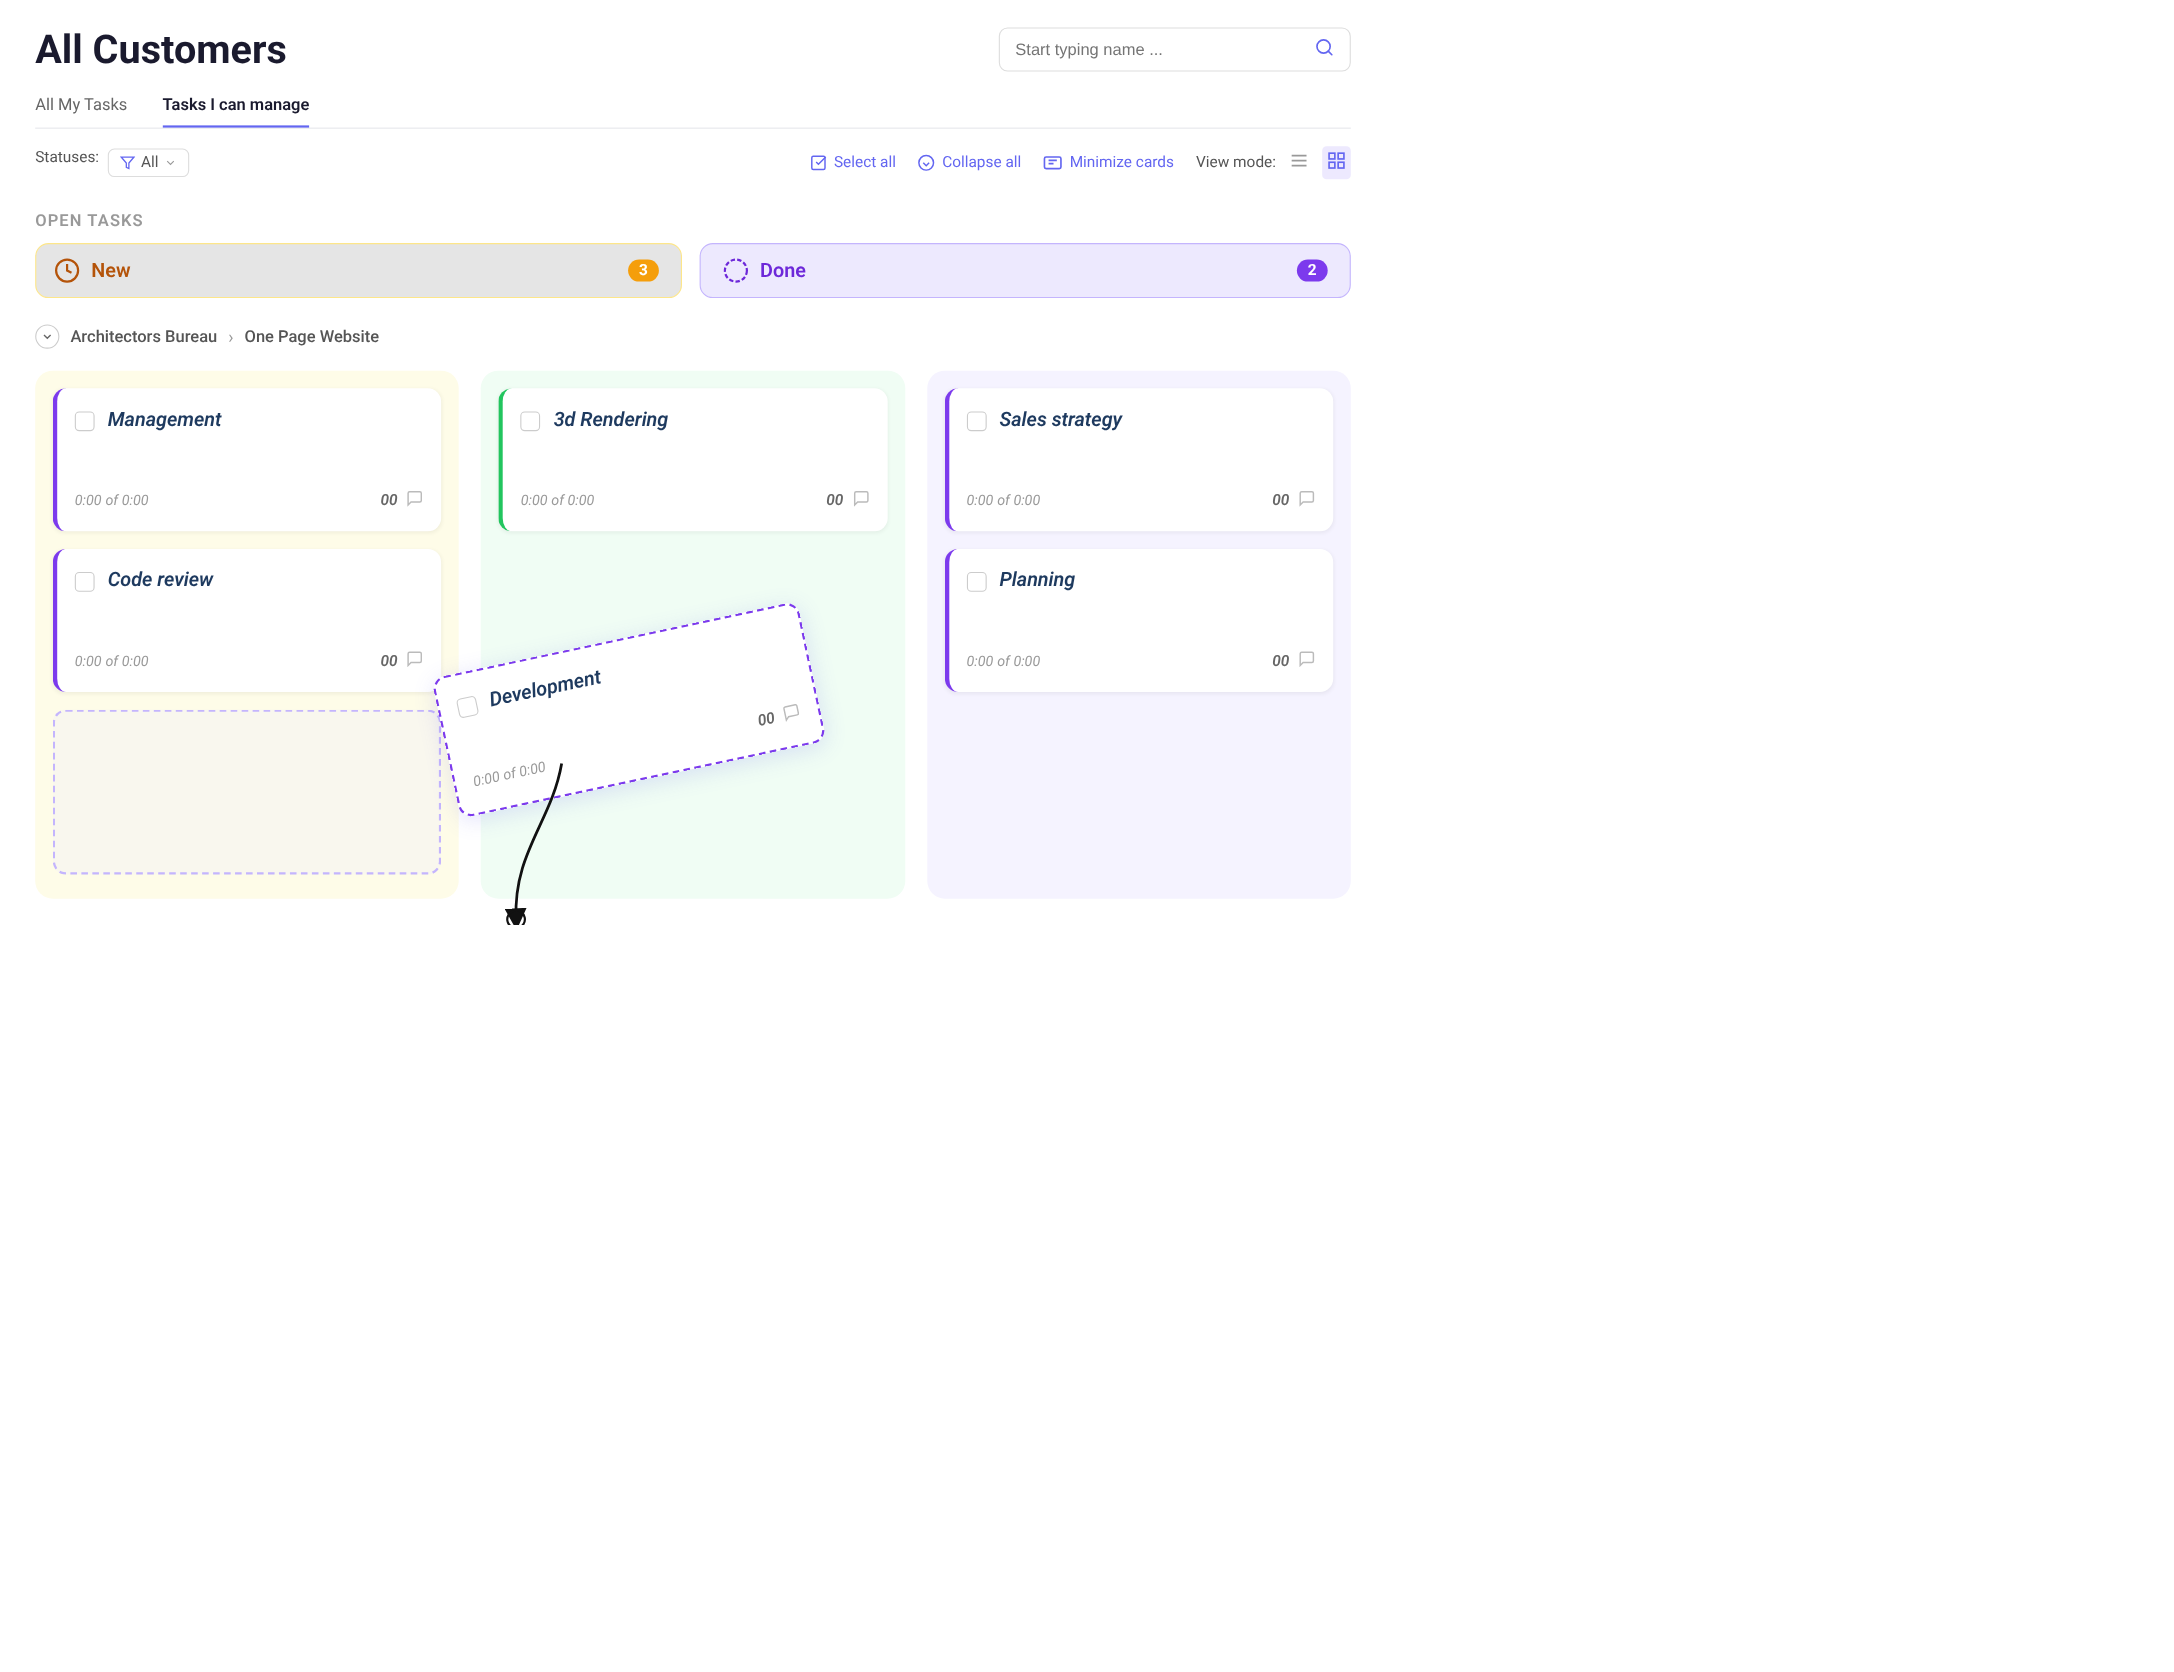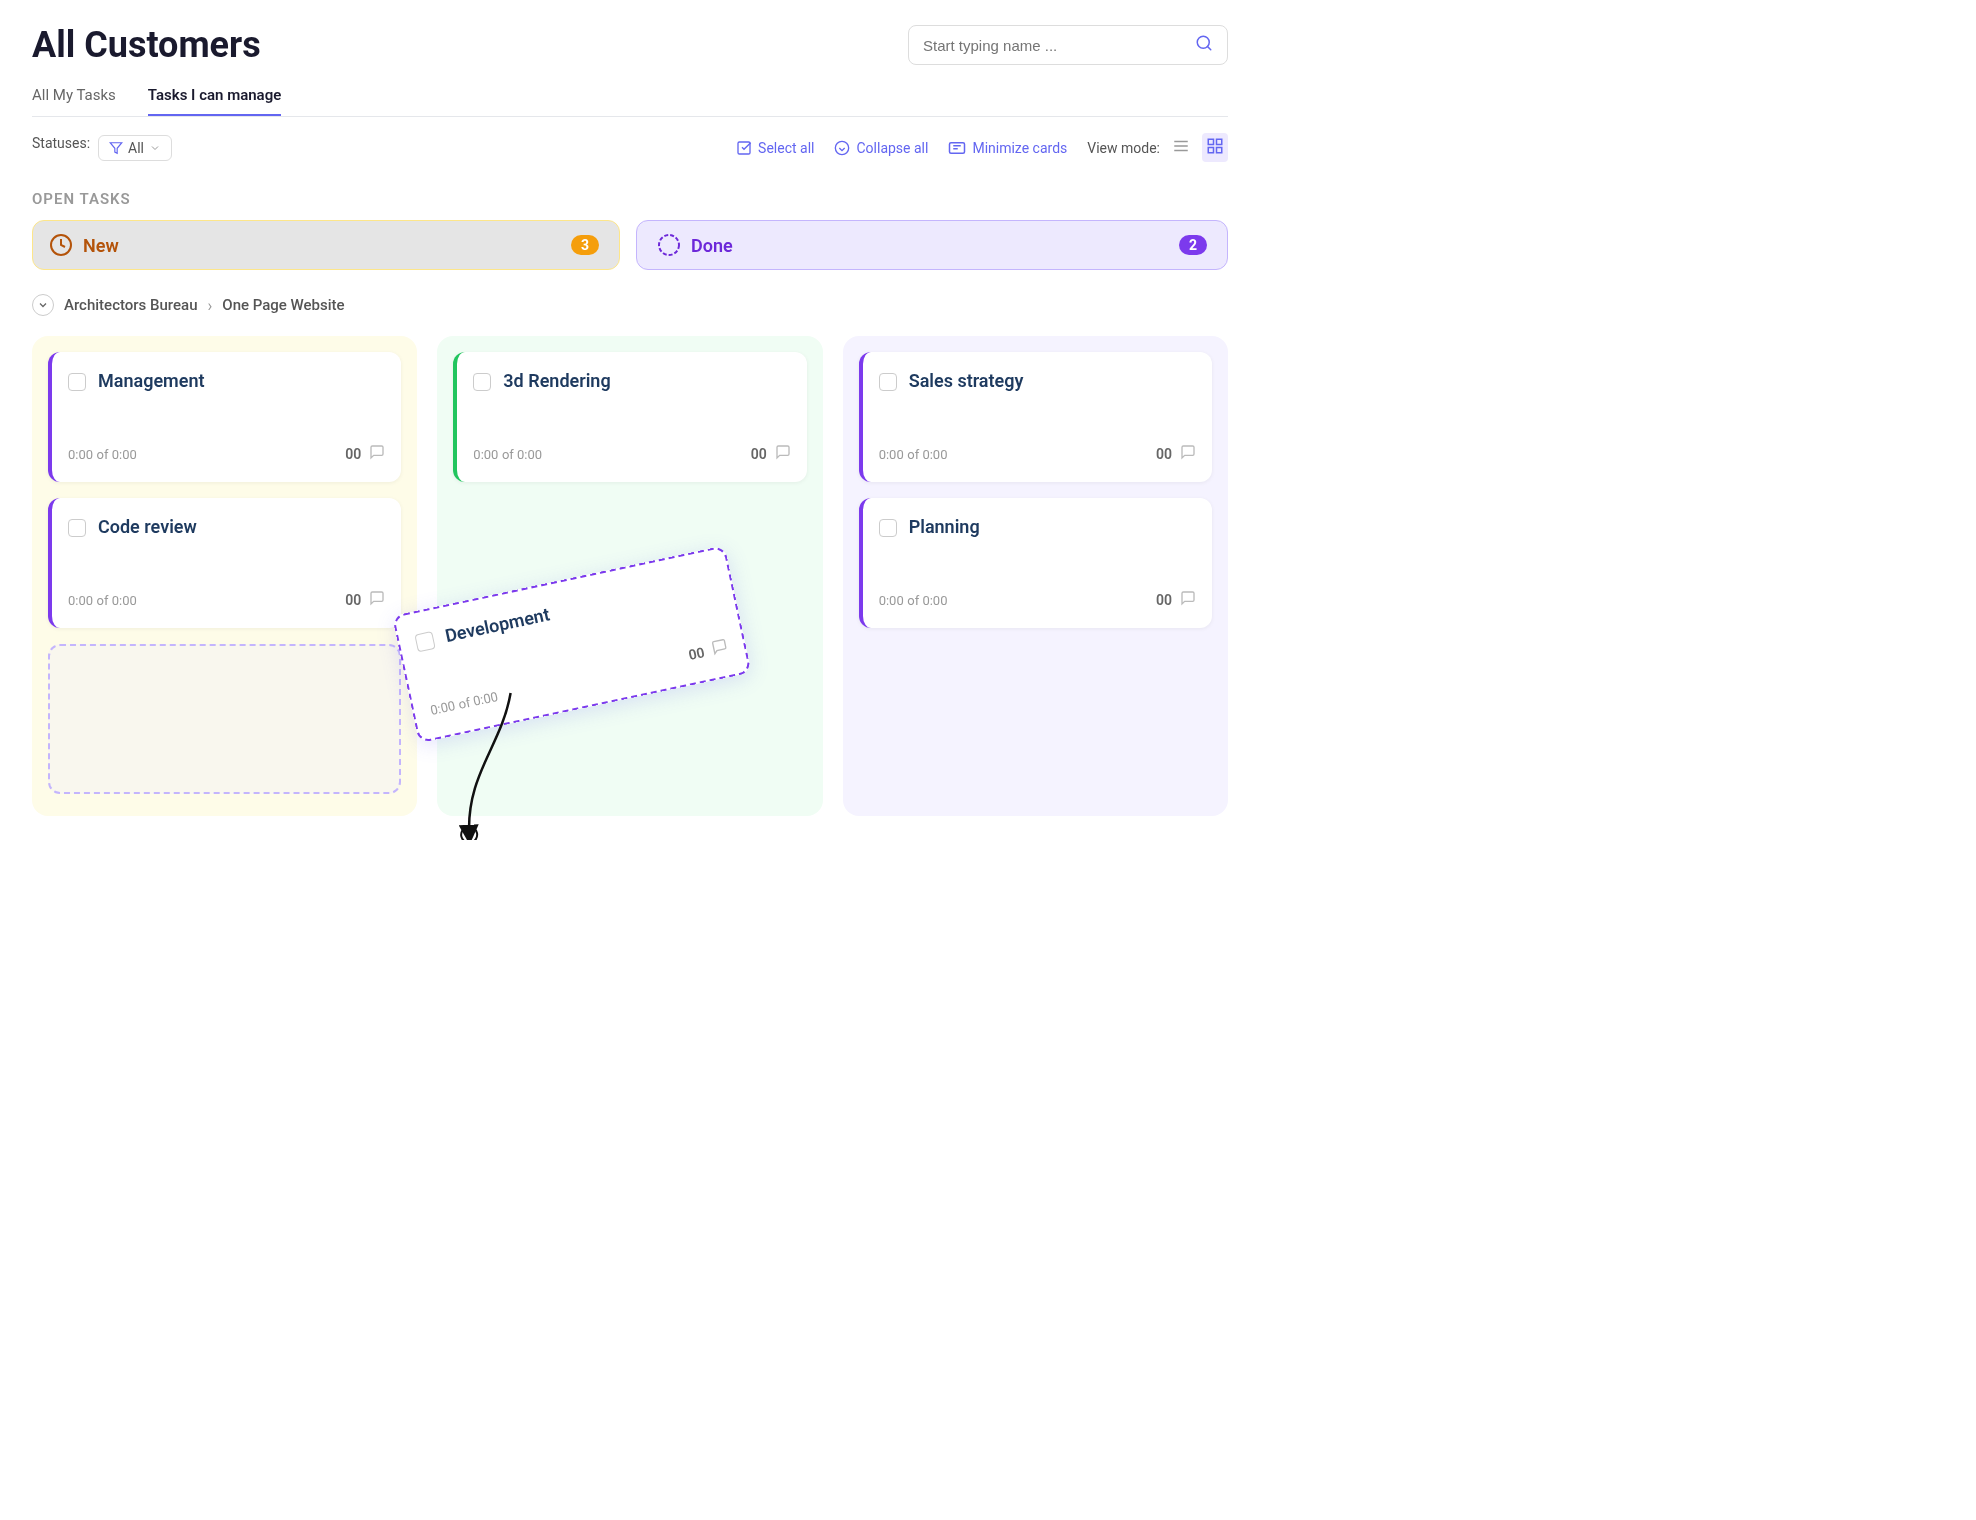--- a/index.html
+++ b/index.html
@@ -192,20 +192,21 @@
     }
     .breadcrumb-sep { color: #999; font-size: 16px; }
     .breadcrumb-link { color: #555; font-weight: 500; }
 
     
     .cards-container {
       display: grid;
       grid-template-columns: repeat(3, 1fr);
       gap: 20px;
       position: relative;
+      font-style: italic;
     }
 
     .column-bg {
       border-radius: 16px;
       padding: 16px;
       display: flex;
       flex-direction: column;
       gap: 16px;
       min-height: 480px;
     }

